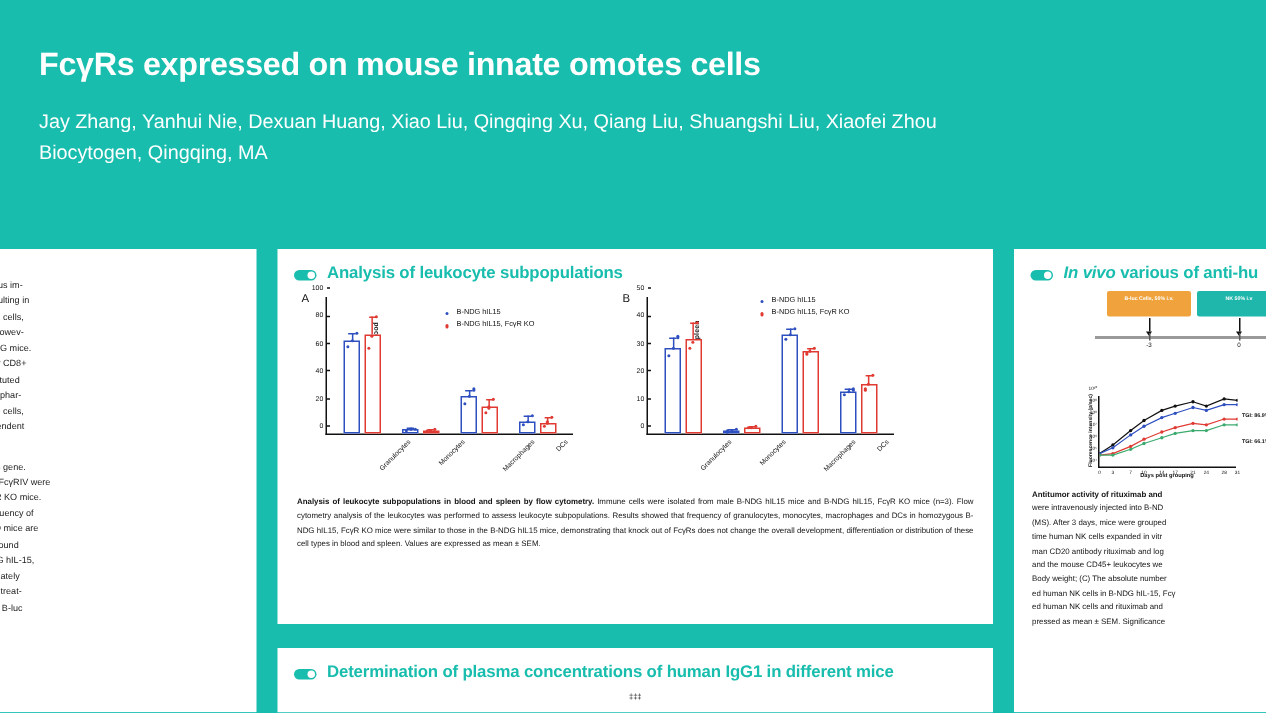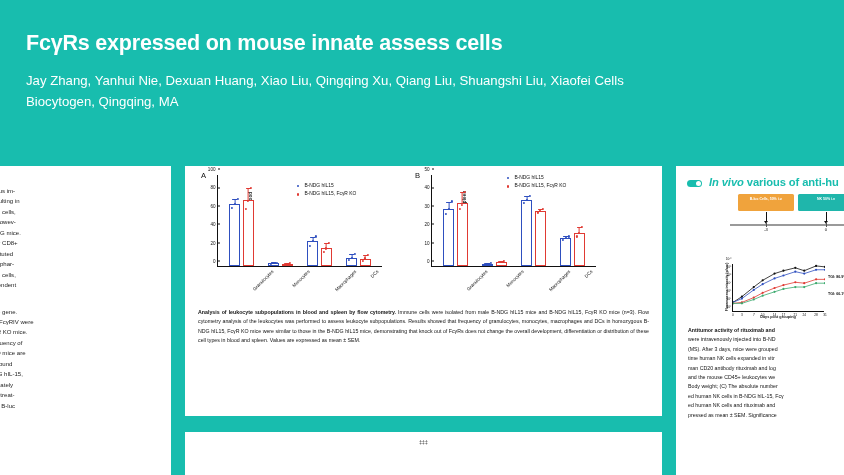--- a/index.html
+++ b/index.html
@@ -365,22 +365,22 @@
     color: #111;
     text-align: center;
   }
 </style>
 </head>
 <body>
 
 <div id="poster">
 
   <div class="header">
-    <div class="poster-title">FcγRs expressed on mouse innate assess cells</div>
-    <div class="poster-authors">Jay Zhang, Yanhui Nie, Dexuan Huang, Xiao Liu, Qingqing Xu, Qiang Liu, Shuangshi Liu, Xiaofei Cells</div>
+    <div class="poster-title">FcγRs expressed on mouse innate omotes cells</div>
+    <div class="poster-authors">Jay Zhang, Yanhui Nie, Dexuan Huang, Xiao Liu, Qingqing Xu, Qiang Liu, Shuangshi Liu, Xiaofei Zhou</div>
     <div class="poster-affil">Biocytogen, Qingqing, MA</div>
   </div>
 
   <div class="panel panel-left">
     <div class="ltext">
       <div>search and for validating various im-</div>
       <div>rg gene in NOD scid mice, resulting in</div>
       <div>out retains most of the myeloid cells,</div>
       <div>stituted in the mouse model. Howev-</div>
       <div>s can be reconstituted in B-NDG mice.</div>
@@ -399,20 +399,24 @@
       <div>een of B-NDG hIL15, FcγR KO mice are</div>
       <div>ouse) showed that rituximab-bound</div>
       <div>ravenously injected into B-NDG hIL-15,</div>
       <div>aging signal reached approximately</div>
       <div>to the mice and the mice were treat-</div>
       <div>b was efficacious in controlling B-luc</div>
     </div>
   </div>
 
   <div class="panel panel-mid">
+    <div class="panel-head">
+      <span class="head-bullet"></span>
+      <span class="head-title">Analysis of leukocyte subpopulations</span>
+    </div>
 
     <div class="chart-row">
 
       <div class="chart-block chart-A">
         <span class="panel-letter">A</span>
         <div class="plot-wrap">
           <div class="yaxis-title">% in CD45+ cells of blood</div>
           <div class="plot" id="plotA">
               <div class="ytick" style="bottom: 0px;">0</div>
               <div class="ytick" style="bottom: 18.4px;">20</div>
@@ -605,20 +609,24 @@
         </div>
       </div>
     </div>
 
     <div class="caption">
       <b>Analysis of leukocyte subpopulations in blood and spleen by flow cytometry.</b><span> Immune cells were isolated from male B-NDG hIL15 mice and B-NDG hIL15, FcγR KO mice (n=3). Flow cytometry analysis of the leukocytes was performed to assess leukocyte subpopulations. Results showed that frequency of granulocytes, monocytes, macrophages and DCs in homozygous B-NDG hIL15, FcγR KO mice were similar to those in the B-NDG hIL15 mice, demonstrating that knock out of FcγRs does not change the overall development, differentiation or distribution of these cell types in blood and spleen. Values are expressed as mean ± SEM.</span>
     </div>
   </div>
 
   <div class="panel panel-mid2">
+    <div class="panel-head">
+      <span class="head-bullet"></span>
+      <span class="head-title">Determination of plasma concentrations of human IgG1 in different mice</span>
+    </div>
     <div class="mini-axis">‡‡‡</div>
   </div>
 
   <div class="panel panel-right">
     <div class="panel-head">
       <span class="head-bullet"></span>
       <span class="head-title"><i class="ital">In vivo</i><span> various of anti-hu</span><br></span>
     </div>
 
     <div class="timeline">

